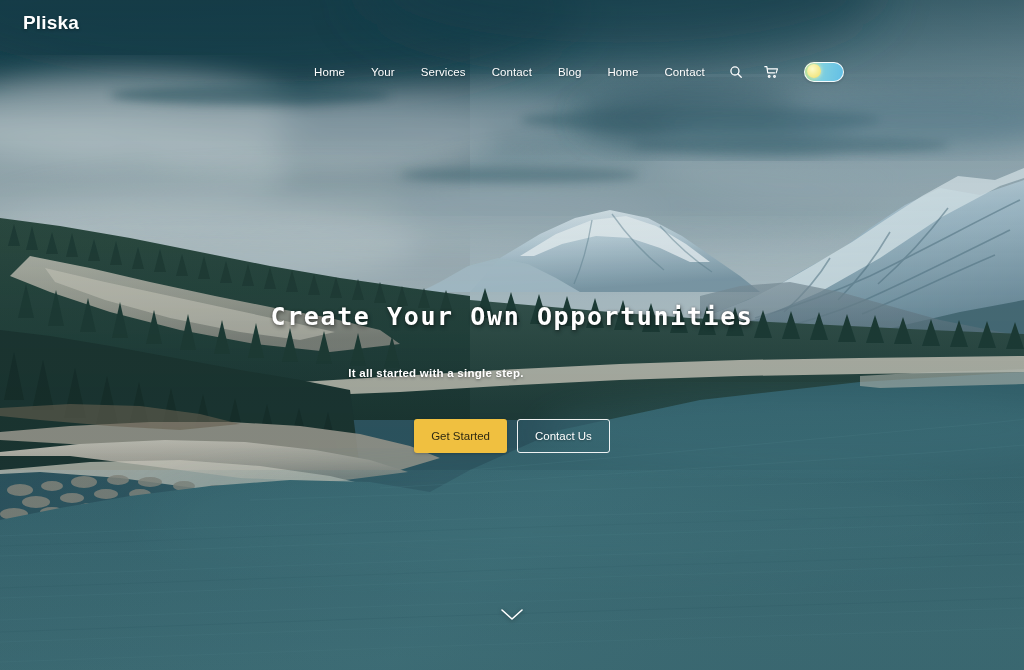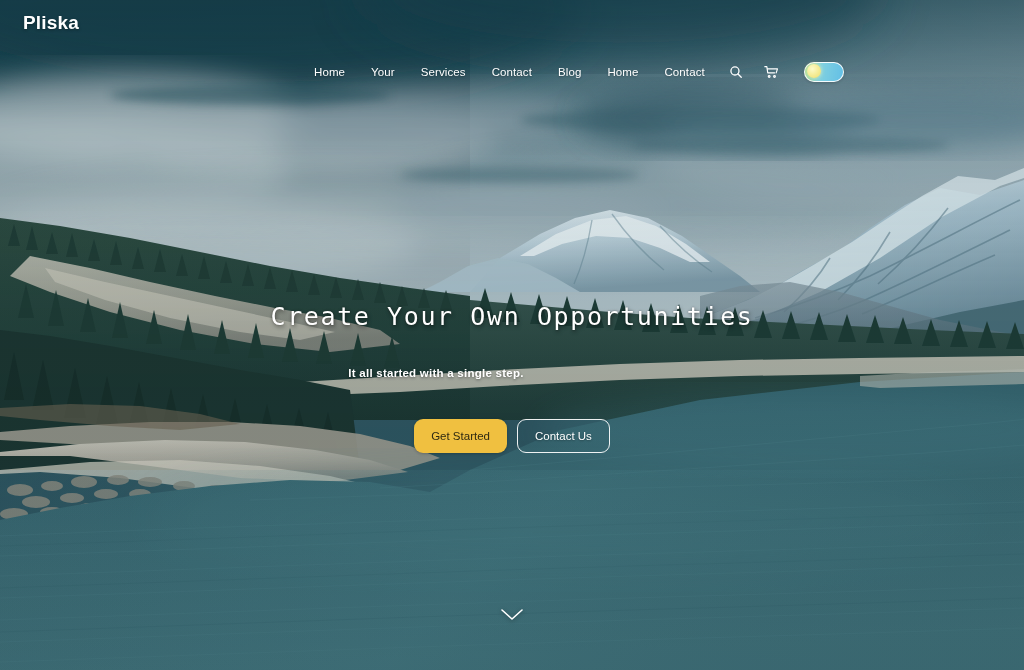--- a/index.html
+++ b/index.html
@@ -112,21 +112,21 @@
     flex-direction:column;
     align-items:center;
   }
   .hero-title {
     position:absolute;
     top:302px; left:0; width:1024px;
     text-align:center;
     color:#ffffff;
     font-family:"DejaVu Sans Mono", monospace;
     font-size:25px;
-    font-weight:normal;
+    font-weight:bold;
     letter-spacing:1.6px;
     line-height:30px;
     text-shadow:1px 2px 4px rgba(0,0,0,0.45), 0 0 2px rgba(0,0,0,0.35);
     white-space:nowrap;
   }
   .hero-sub {
     position:absolute;
     top:367px; left:0; width:872px;
     text-align:center;
     color:#ffffff;
@@ -139,21 +139,21 @@
     position:absolute;
     top:419px; left:0; width:1024px;
     display:flex;
     justify-content:center;
     gap:10px;
   }
   .btn {
     font-family:"Liberation Sans", sans-serif;
     font-size:11.5px;
     line-height:14px;
-    border-radius:9px;
+    border-radius:3px;
     cursor:pointer;
     white-space:nowrap;
     display:inline-flex;
     align-items:center;
     justify-content:center;
   }
   .btn-primary {
     background:#f0c040;
     color:#2f2a12;
     border:none;

